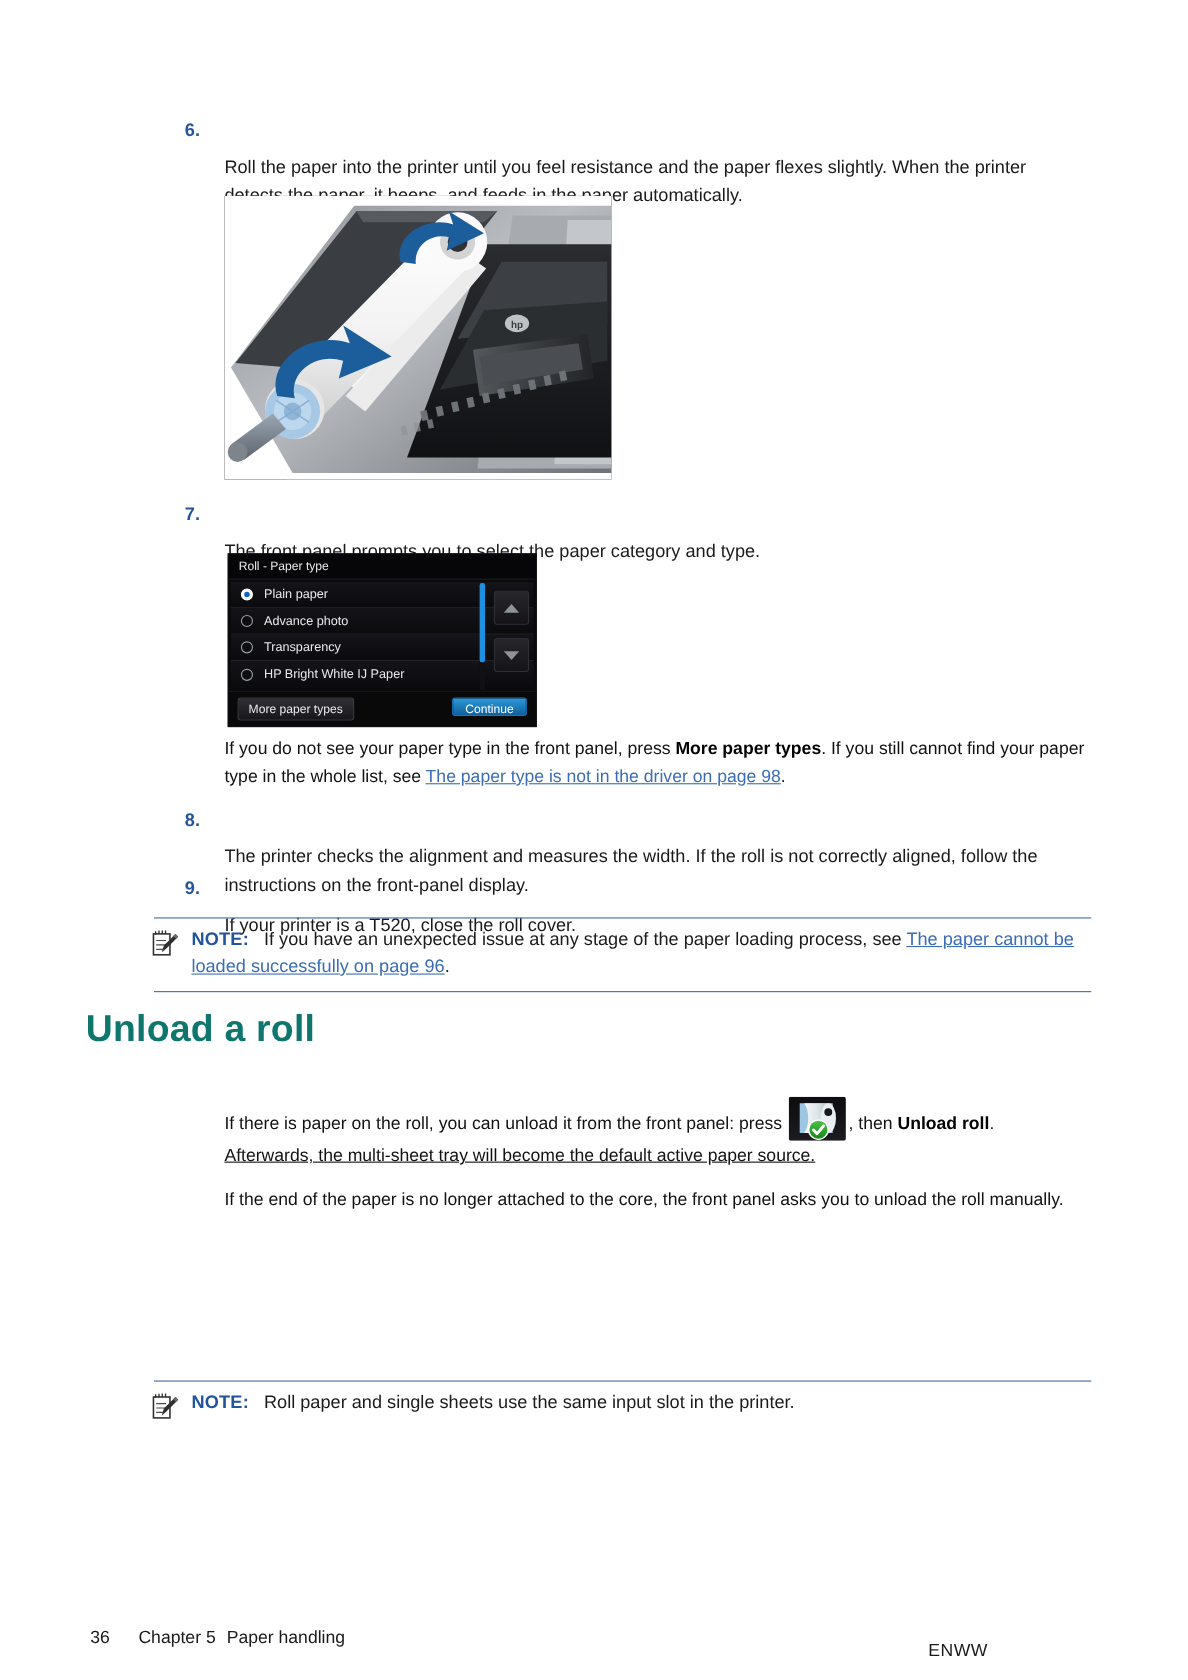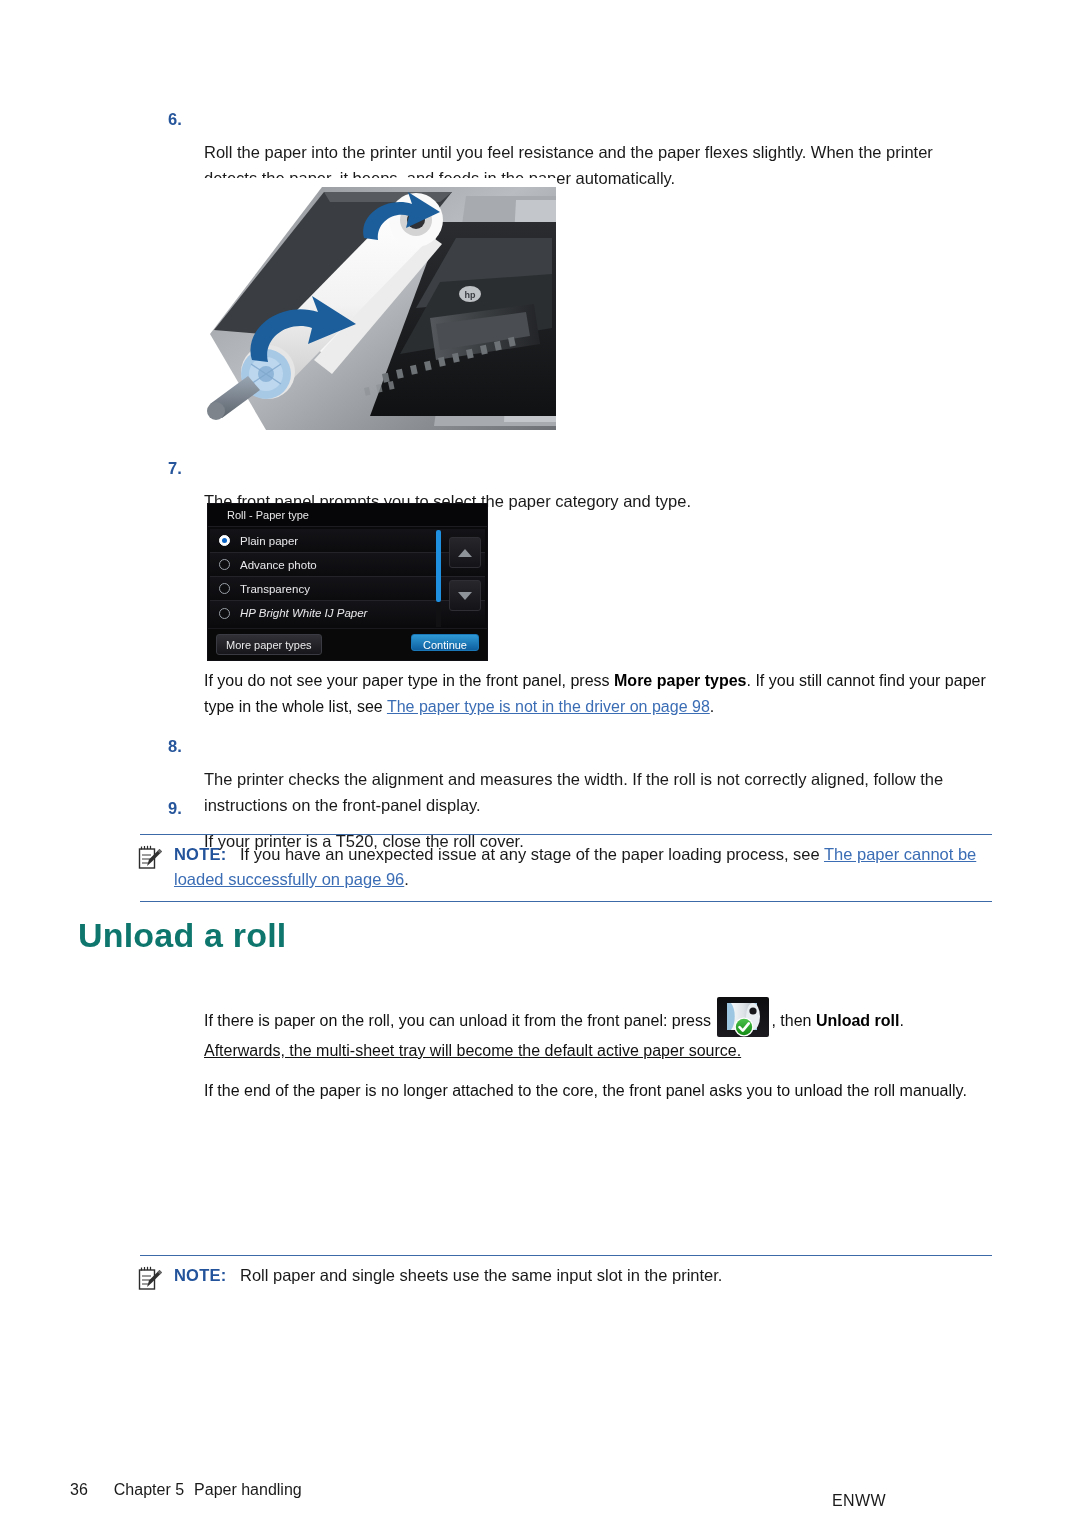--- a/index.html
+++ b/index.html
@@ -81,21 +81,21 @@
     position:absolute; left:207px; top:503px;
     width:281px; height:158px;
     background:#0a0a0c;
     border:1px solid #101014;
     font-family:"Liberation Sans", sans-serif;
     overflow:hidden;
   }
   .panel-title {
     height:23px; line-height:23px;
     color:#e8e8ea; font-size:11px;
-    padding-left:19px; background:#060608;
+    padding-left:9px; background:#060608;
     border-bottom:1px solid #1d1d21;
   }
   .panel-list {
     position:relative;
     margin:2px 2px 0 2px;
     height:99px;
   }
   .prow {
     height:24px; display:flex; align-items:center;
     border-bottom:1px solid #232329;
@@ -157,21 +157,21 @@
   }
 
   
   .roll-icon {
     display:inline-block; vertical-align:-11px;
     width:52px; height:40px; margin:0 2px;
   }
 
   
   .footer {
-    position:absolute; left:0; bottom:0; width:964px; height:62px;
+    position:absolute; left:12px; bottom:0; width:964px; height:62px;
   }
   .footer-left {
     position:absolute; left:70px; top:16px;
     font-size:16px; color:#1a1a1a;
   }
   .footer-left .pg { margin-right:26px; }
   .footer-left .chap { margin-right:10px; }
   .footer-right {
     position:absolute; right:78px; top:16px;
     font-size:16px; color:#1a1a1a; letter-spacing:0.4px;margin-top:11px;
@@ -322,21 +322,21 @@
         <span class="plabel">Plain paper</span>
       </div>
       <div class="prow">
         <span class="radio"></span>
         <span class="plabel">Advance photo</span>
       </div>
       <div class="prow">
         <span class="radio"></span>
         <span class="plabel">Transparency</span>
       </div>
-      <div class="prow" style="border-bottom:none;font-style:italic;">
+      <div class="prow" style="border-bottom:none;">
         <span class="radio"></span>
         <span class="plabel">HP Bright White IJ Paper</span>
       </div>
 
       <div class="scrollbar">
         <div class="thumb"></div>
       </div>
 
       <div class="arrows">
         <div class="arrowbtn">

